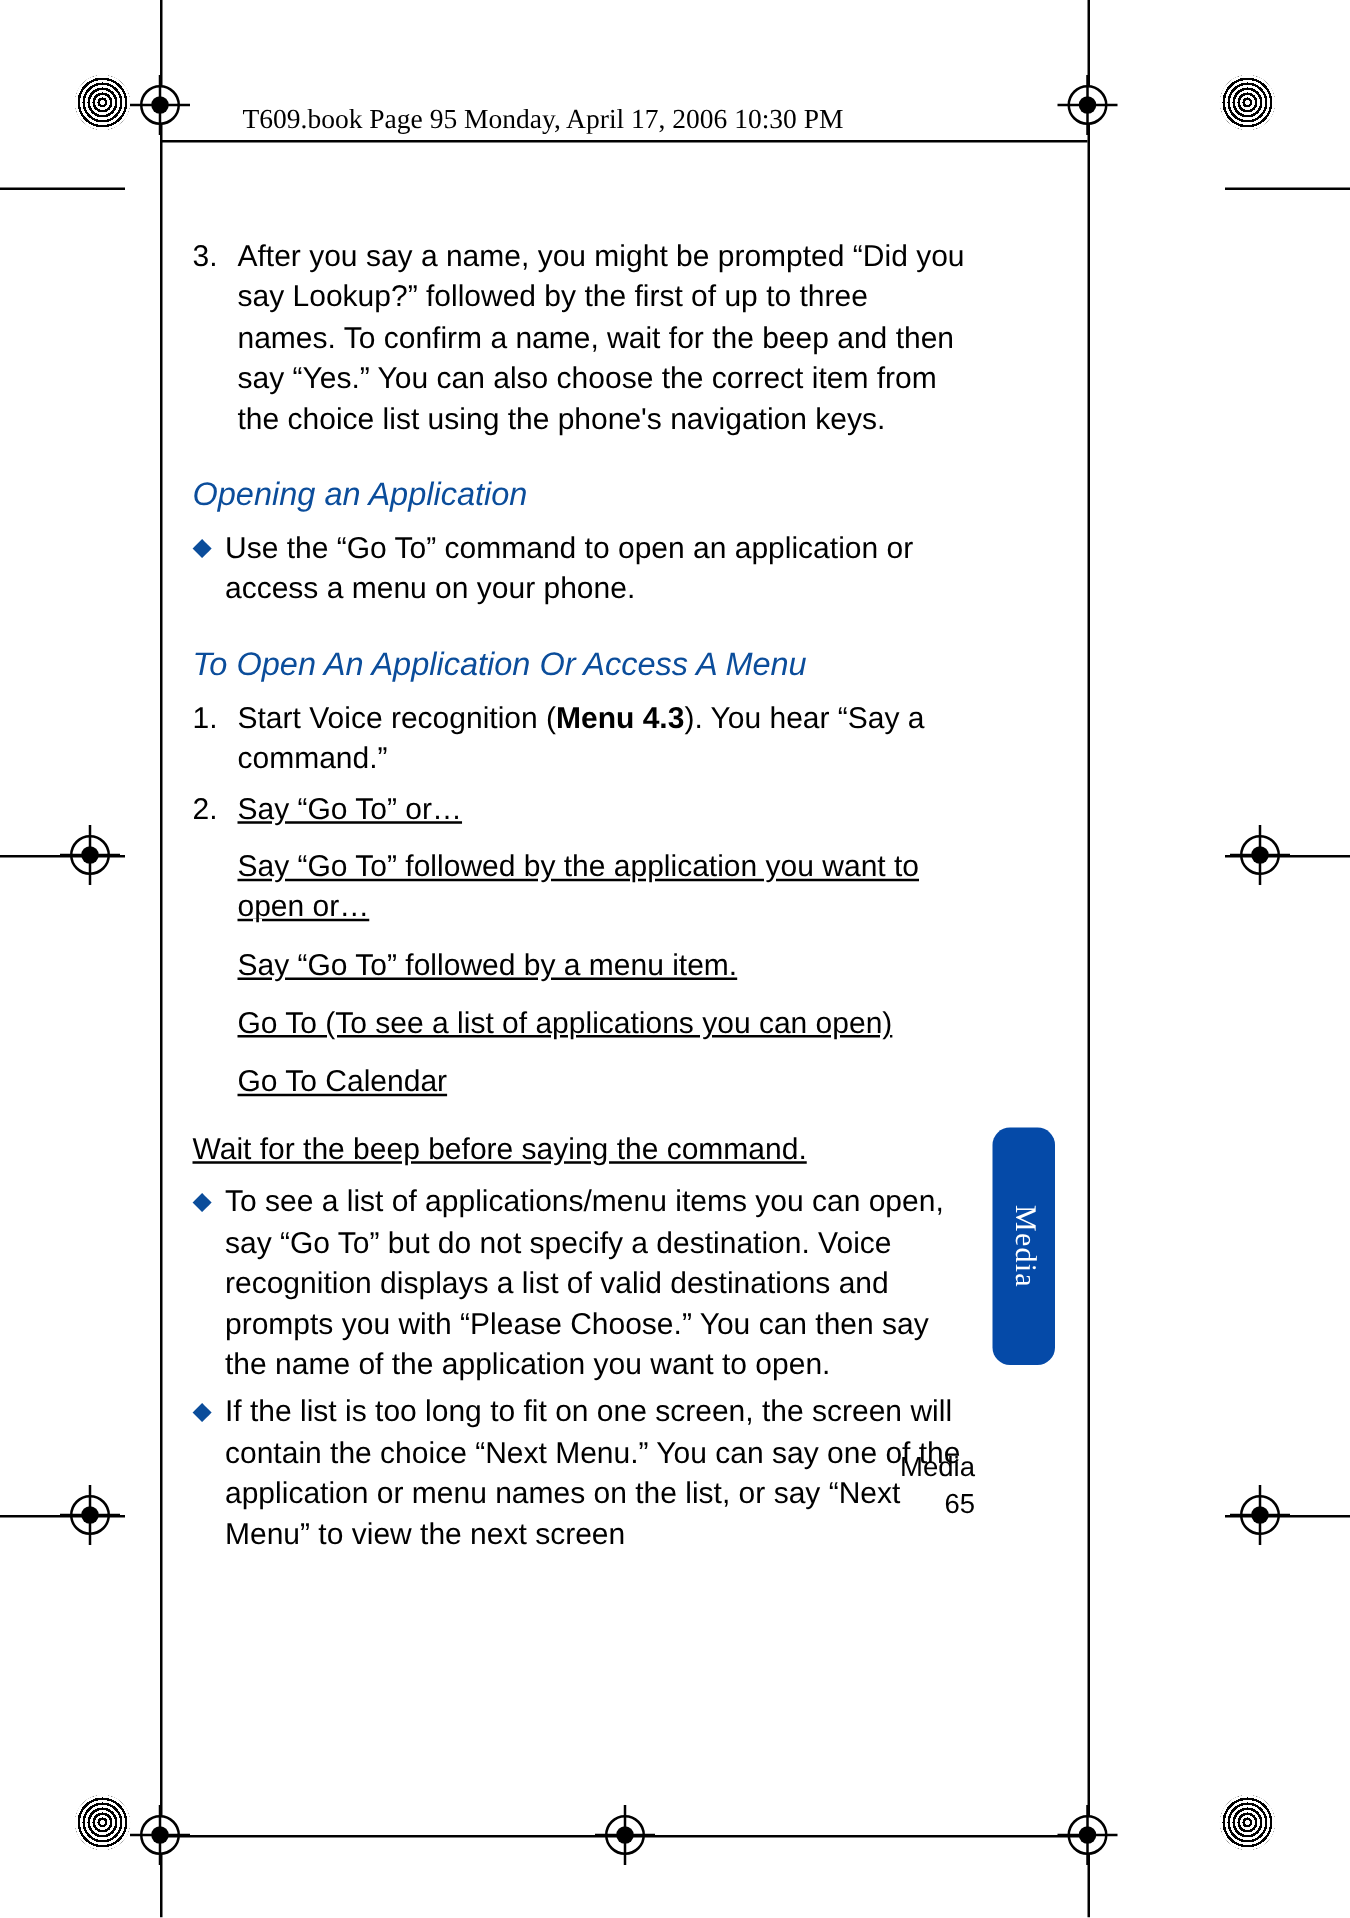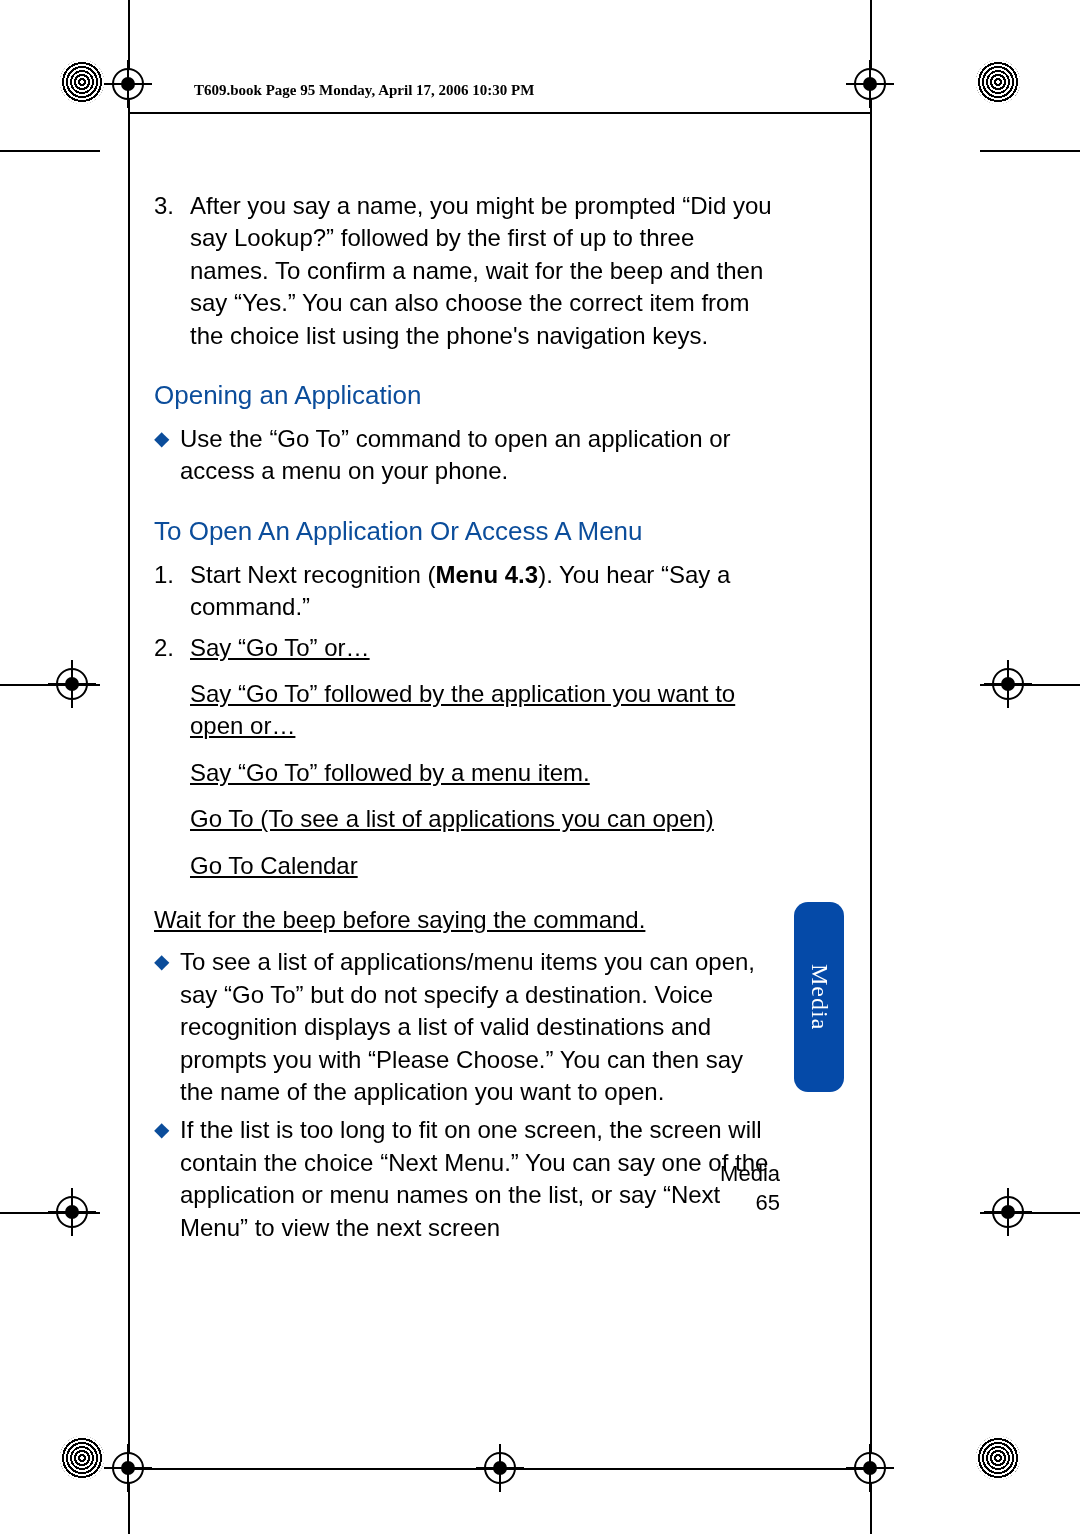--- a/index.html
+++ b/index.html
@@ -37,38 +37,37 @@
     position: absolute;
     background: #000;
   }
   .reg-target::before { left: 50%; top: -10px; width: 2px; height: 48px; transform: translateX(-50%); }
   .reg-target::after  { top: 50%; left: -10px; height: 2px; width: 48px; transform: translateY(-50%); }
   .reg-target .dot { position:absolute; left:50%; top:50%; width:14px; height:14px; background:#000; border-radius:50%; transform:translate(-50%,-50%);}
   .header-text {
     position: absolute;
     left: 194px;
     top: 82px;
-    font-size: 15px;
+    font-size: 22px;
     font-family: "Times New Roman", serif;
-    font-weight: bold;
   }
   .content {
     position: absolute;
     left: 154px;
     top: 190px;
     width: 620px;
     font-size: 24px;
     line-height: 1.35;
   }
   .content p { margin: 0 0 10px 0; text-decoration: underline; }
   .step { display: flex; margin-bottom: 8px; }
   .step-num { width: 36px; flex-shrink: 0; }
   .step-body { flex: 1; }
   .step-body p { margin: 0 0 14px 0; }
-  .heading { color: #0b4d9b; font-size: 26px; margin-top: 26px; margin-bottom: 10px; }
+  .heading { color: #0b4d9b; font-size: 26px; margin-top: 26px; margin-bottom: 10px; font-style: italic; }
   .diamond-item { display: flex; margin-bottom: 6px; }
   .diamond-item .marker { width: 26px; flex-shrink: 0; color: #0b4d9b; font-size: 20px; line-height: 30px; }
   .diamond-item .body { flex: 1; }
   .bold-label { font-weight: bold; margin-top: 4px; margin-bottom: 4px; }
   .footer {
     position: absolute;
     right: 300px;
     top: 1160px;
     text-align: right;
     font-size: 22px;
@@ -158,21 +157,21 @@
   <div class="diamond-item">
     <div class="marker">◆</div>
     <div class="body">Use the “Go To” command to open an application or access a menu on your phone.</div>
   </div>
 
   <div class="heading">To Open An Application Or Access A Menu</div>
 
   <div class="step">
     <div class="step-num">1.</div>
     <div class="step-body">
-      <span>Start Next recognition (</span><b>Menu 4.3</b><span>). You hear “Say a command.”</span>
+      <span>Start Voice recognition (</span><b>Menu 4.3</b><span>). You hear “Say a command.”</span>
     </div>
   </div>
 
   <div class="step">
     <div class="step-num">2.</div>
     <div class="step-body">
       <p>Say “Go To” or…</p>
       <p>Say “Go To” followed by the application you want to open or…</p>
       <p>Say “Go To” followed by a menu item.</p>
       <p>Go To (To see a list of applications you can open)</p>

